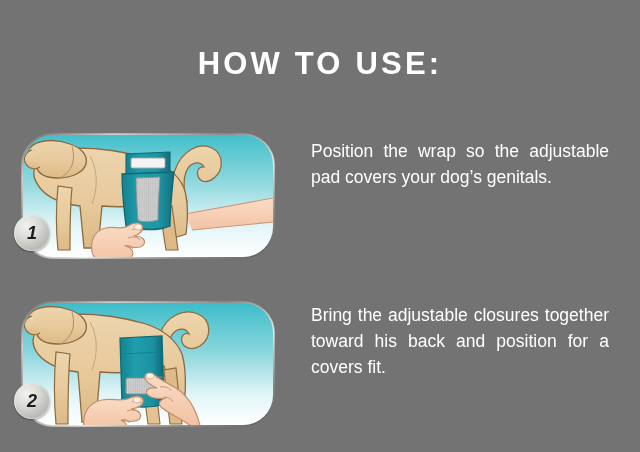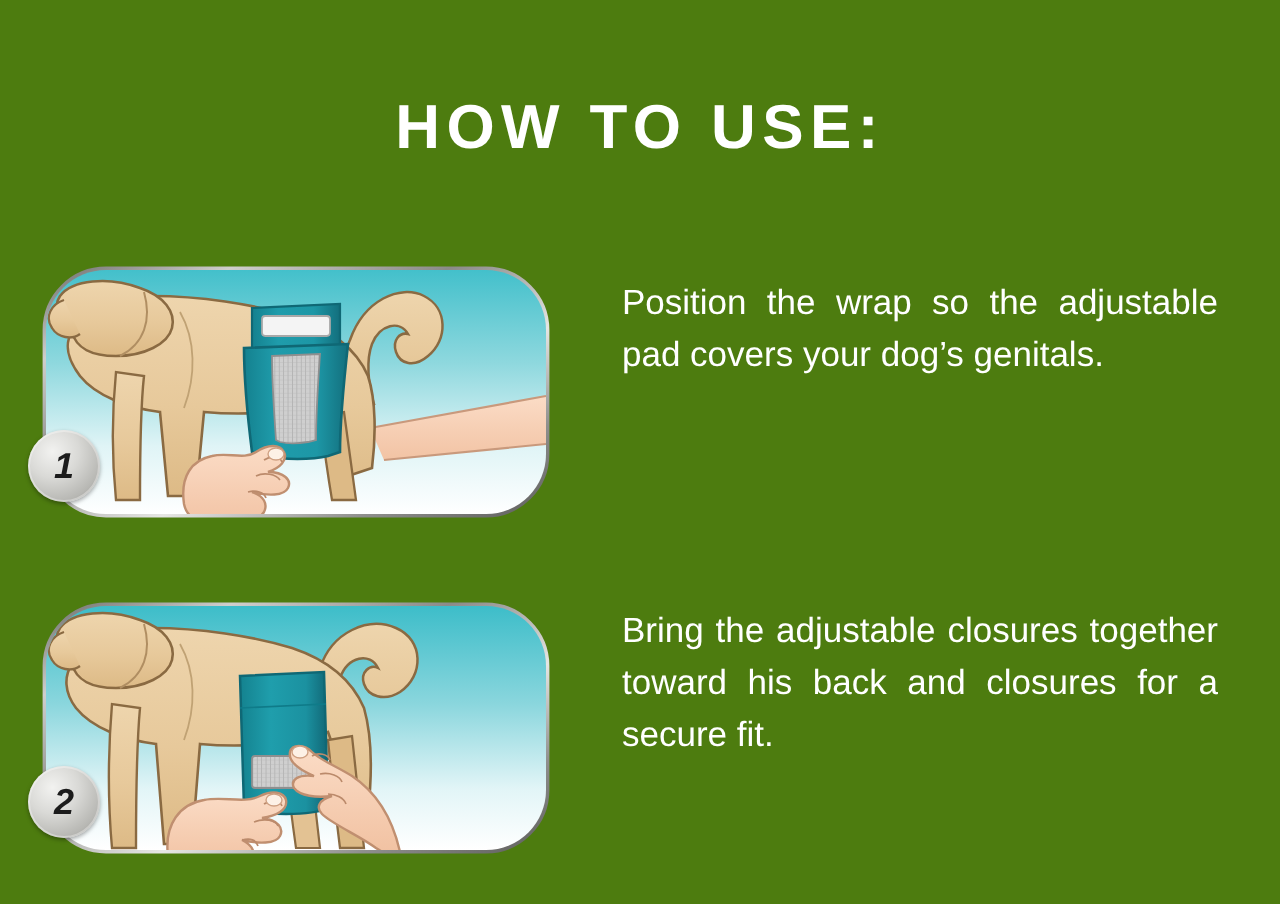--- a/index.html
+++ b/index.html
@@ -10,21 +10,21 @@
   body {
     width: 640px;
     height: 452px;
     overflow: hidden;
     font-family: "Liberation Sans", sans-serif;
   }
   #root {
     position: relative;
     width: 640px;
     height: 452px;
-    background: #4d7c0f;
+    background: #737373;
   }
   
   #page-title {
     position: absolute;
     left: 0;
     top: 48px;
     width: 640px;
     text-align: center;
     color: #ffffff;
     font-size: 31px;
@@ -292,16 +292,16 @@
           <path d="M142 84 C145 82 150 83 151 86" fill="none" stroke="#bb8a6b" stroke-width="0.85"></path>
           <path d="M146 93 C151 92 156 94 157 97" fill="none" stroke="#bb8a6b" stroke-width="0.85"></path>
           <path d="M150 103 C154 103 158 105 159 108" fill="none" stroke="#bb8a6b" stroke-width="0.85"></path>
           <ellipse cx="136" cy="82" rx="4" ry="3" fill="#fdf1e6" stroke="#cfa183" stroke-width="0.7"></ellipse>
         </g>
       </svg>
     </div>
 
     <div class="step-badge" id="step-badge-2">2</div>
 
-    <div class="step-text" id="step-text-2">Bring the adjustable closures together toward his back and closures for a secure fit.</div>
+    <div class="step-text" id="step-text-2">Bring the adjustable closures together toward his back and position for a covers fit.</div>
   </div>
 
 </div>
 
 </body></html>

